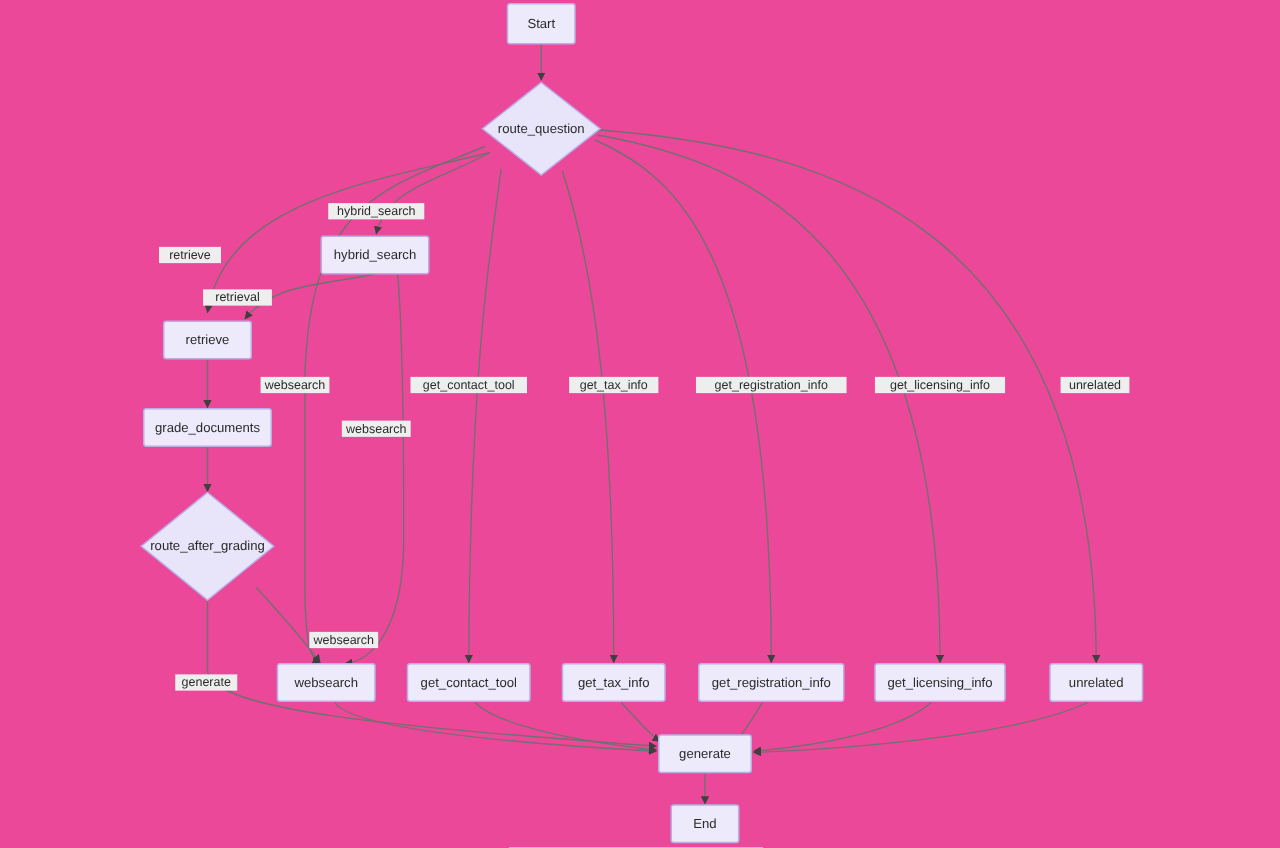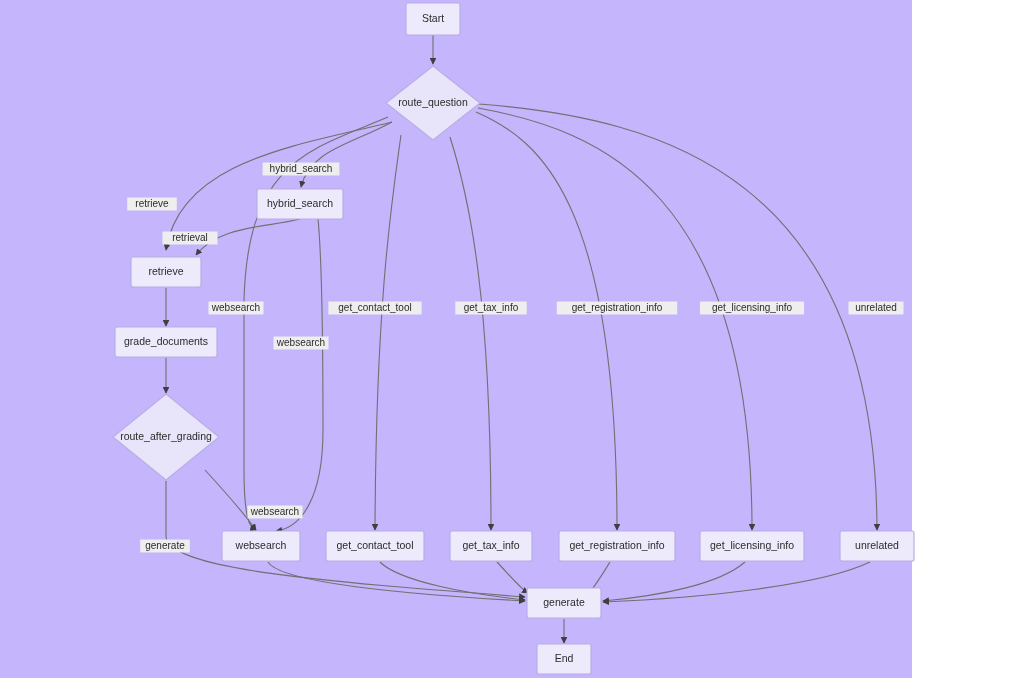--- a/index.html
+++ b/index.html
@@ -8,23 +8,23 @@
     background: #ffffff;
   }
   body {
     width: 1024px;
     height: 678px;
     font-family: "Liberation Sans", sans-serif;
     overflow: hidden;
   }
   #canvas {
     position: relative;
-    width: 912px;
+    width: 1024px;
     height: 678px;
-    background: #c4b5fd;
+    background: #ec4899;
   }
   svg.graph {
     position: absolute;
     left: 0; top: 0;
     width: 1024px;
     height: 678px;
   }
   .edge-path {
     fill: none;
     stroke: #707070;

